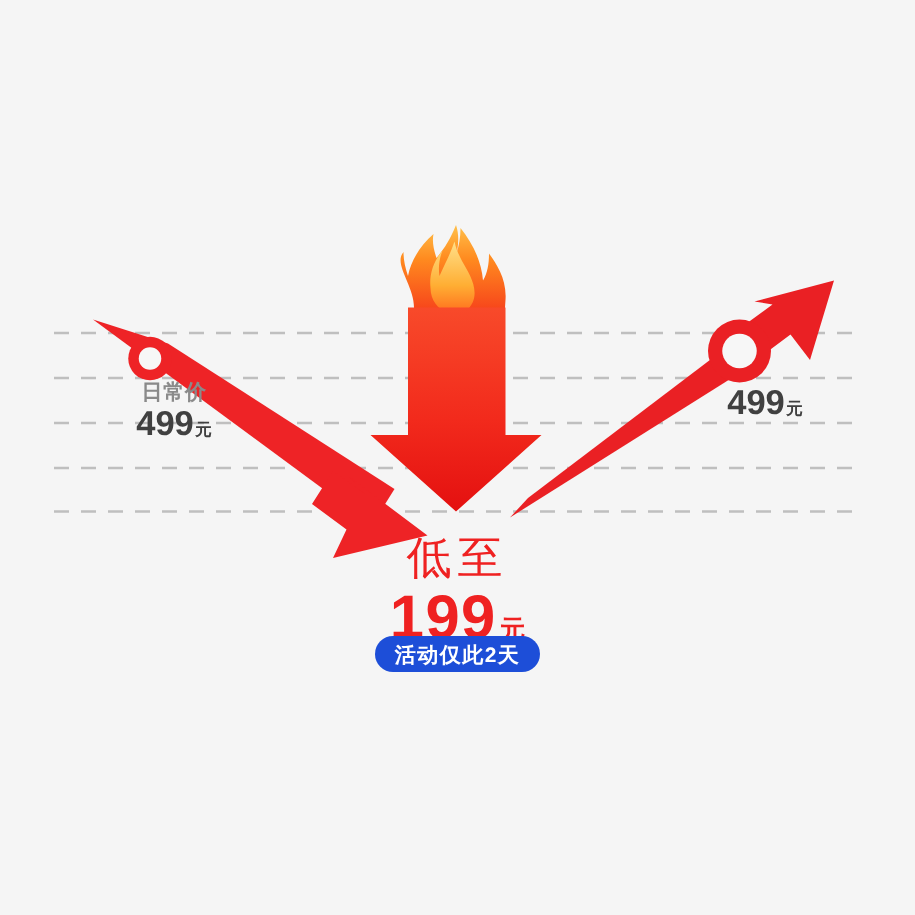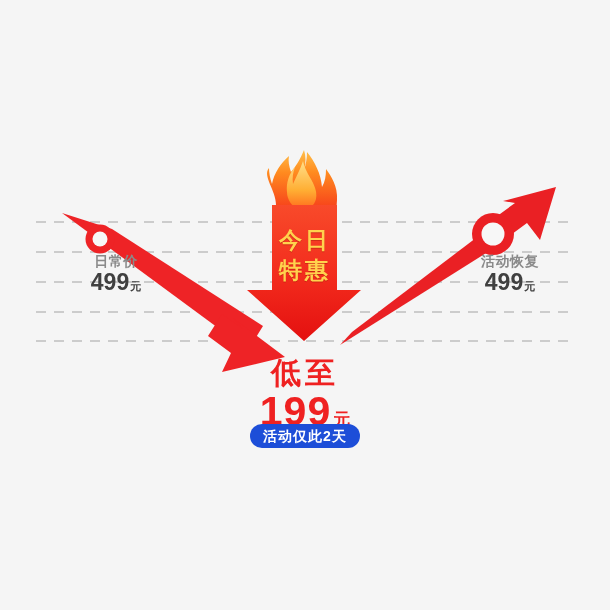--- a/index.html
+++ b/index.html
@@ -77,21 +77,21 @@
   }
   #banner-text .line2 {
     margin-top: 7px;
   }
   
   #low-text {
     left: 205px;
     top: 358px;
     width: 200px;
     color: #ef2121;
-    font-weight: bold;
+    font-weight: normal;
     font-size: 30px;
     letter-spacing: 4px;
   }
   #price-text {
     left: 205px;
     top: 391px;
     width: 200px;
     color: #ef2121;
     font-weight: bold;
     font-size: 41px;
@@ -210,30 +210,25 @@
   </svg>
 
   <div class="lbl side-label" id="left-label">
     <div class="side-title">日常价</div>
     <div class="side-amount">
       <span>499</span><span class="yuan">元</span>
     </div>
   </div>
 
   <div class="lbl side-label" id="right-label">
-    <div class="side-title">活动恢复</div>
     <div class="side-amount">
       <span>499</span><span class="yuan">元</span>
     </div>
   </div>
 
-  <div class="lbl" id="banner-text">
-    <div class="line1">今日</div>
-    <div class="line2">特惠</div>
-  </div>
 
   <div class="lbl" id="low-text">低至</div>
 
   <div class="lbl" id="price-text">
     <span>199</span><span class="yuan">元</span>
   </div>
 
   <div id="promo-badge">活动仅此2天</div>
 
 </div>

